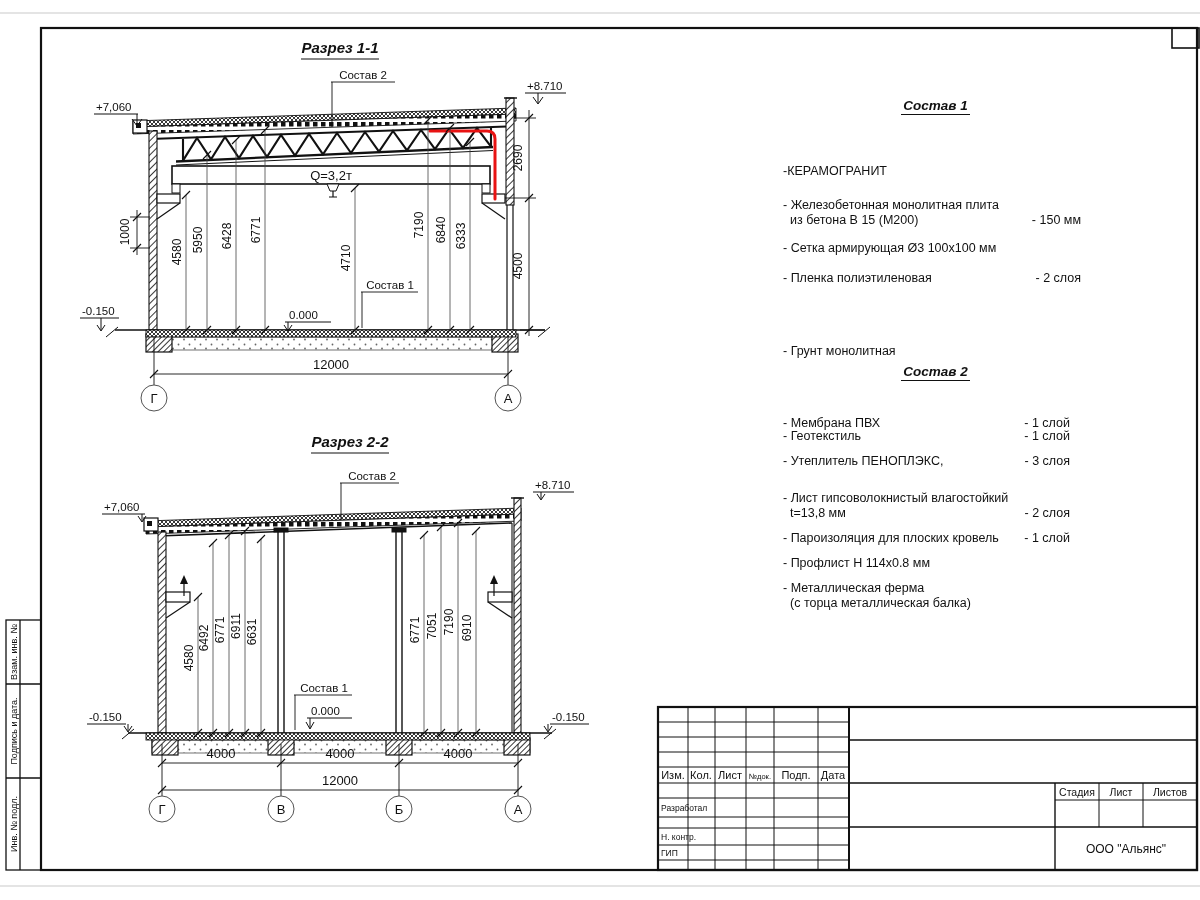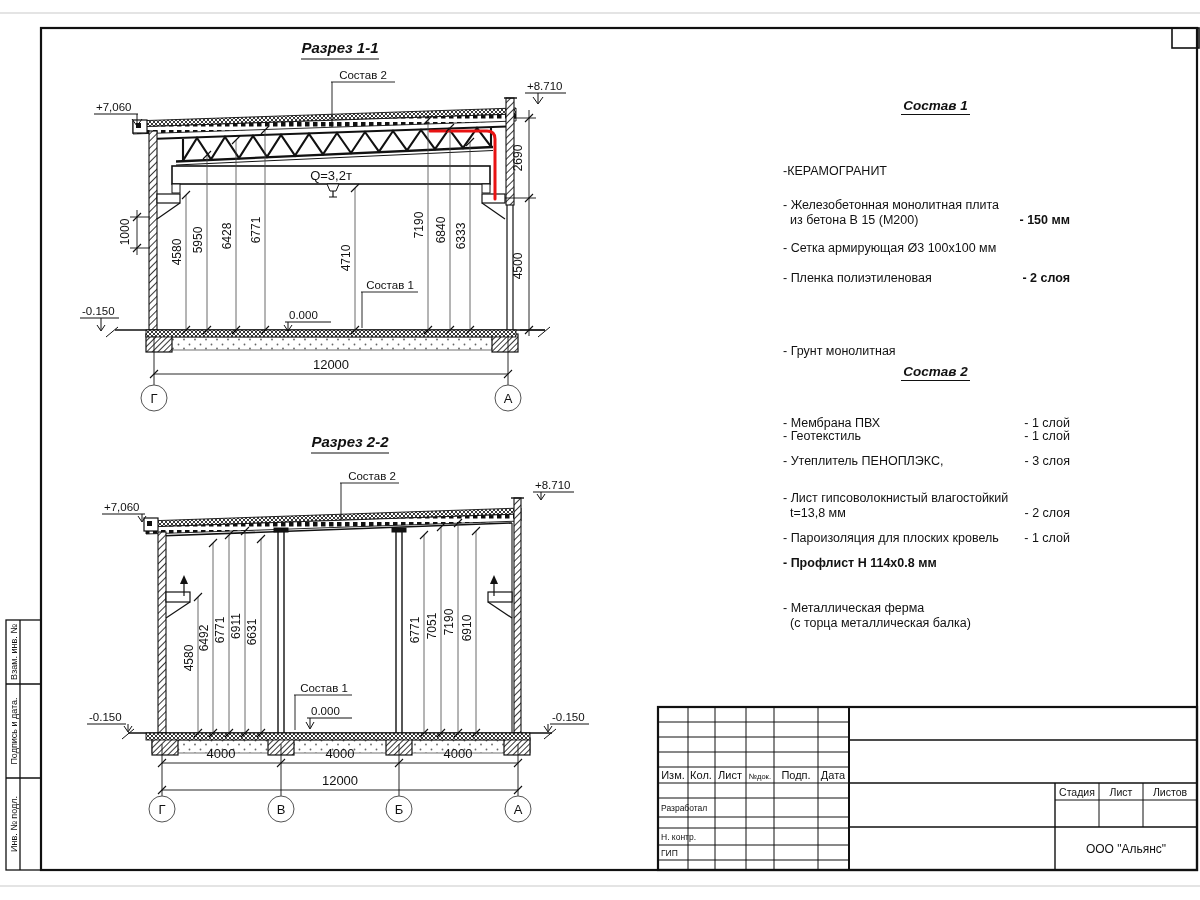--- a/index.html
+++ b/index.html
@@ -6,21 +6,21 @@
   #sheet{position:relative;width:1200px;height:900px;background:#fff;overflow:hidden;
          font-family:"Liberation Sans",sans-serif;}
   svg{position:absolute;left:0;top:0;}
   svg text{font-family:"Liberation Sans",sans-serif;fill:#111;}
   .list{position:absolute;width:305px;font-size:12.5px;color:#111;line-height:15px;}
   .list .ttl{display:block;text-align:center;font-size:13.5px;font-style:italic;font-weight:bold;}
   .list .ttl span{border-bottom:1.5px solid #111;padding:0 2px 1px 2px;}
   .li{position:absolute;left:0;right:0;}
   .li .l2{padding-left:7px;}
   .li .vl{position:absolute;bottom:0;}
-  .v1 .vl{right:18px;font-weight:bold;}
+  .v1 .vl{right:7px;}
   .v2 .vl{right:18px;}
 </style>
 </head>
 <body>
 
 <div id="sheet">
 
 <svg width="1200" height="900" viewBox="0 0 1200 900">
   <defs>
     <pattern id="hw" width="5" height="5" patternUnits="userSpaceOnUse" patternTransform="rotate(45)">
@@ -379,27 +379,27 @@
       <div class="l2">t=13,8 мм</div>
         </div>
     <div class="vl">- 2 слоя</div>
   </div>
   <div class="li" style="top:167px;">
     <div class="nm">
           <div>- Пароизоляция для плоских кровель</div>
         </div>
     <div class="vl">- 1 слой</div>
   </div>
-  <div class="li" style="top:192px;font-weight:bold;">
+  <div class="li" style="top:192px;">
     <div class="nm">
           <div>- Профлист Н 114х0.8 мм</div>
         </div>
     <div class="vl"></div>
   </div>
-  <div class="li" style="top:217px;margin-top:20px;">
+  <div class="li" style="top:217px;">
     <div class="nm">
           <div>- Металлическая ферма</div>
       <div class="l2">(с торца металлическая балка)</div>
         </div>
     <div class="vl"></div>
   </div>
 </div>
 
 </div>
 

